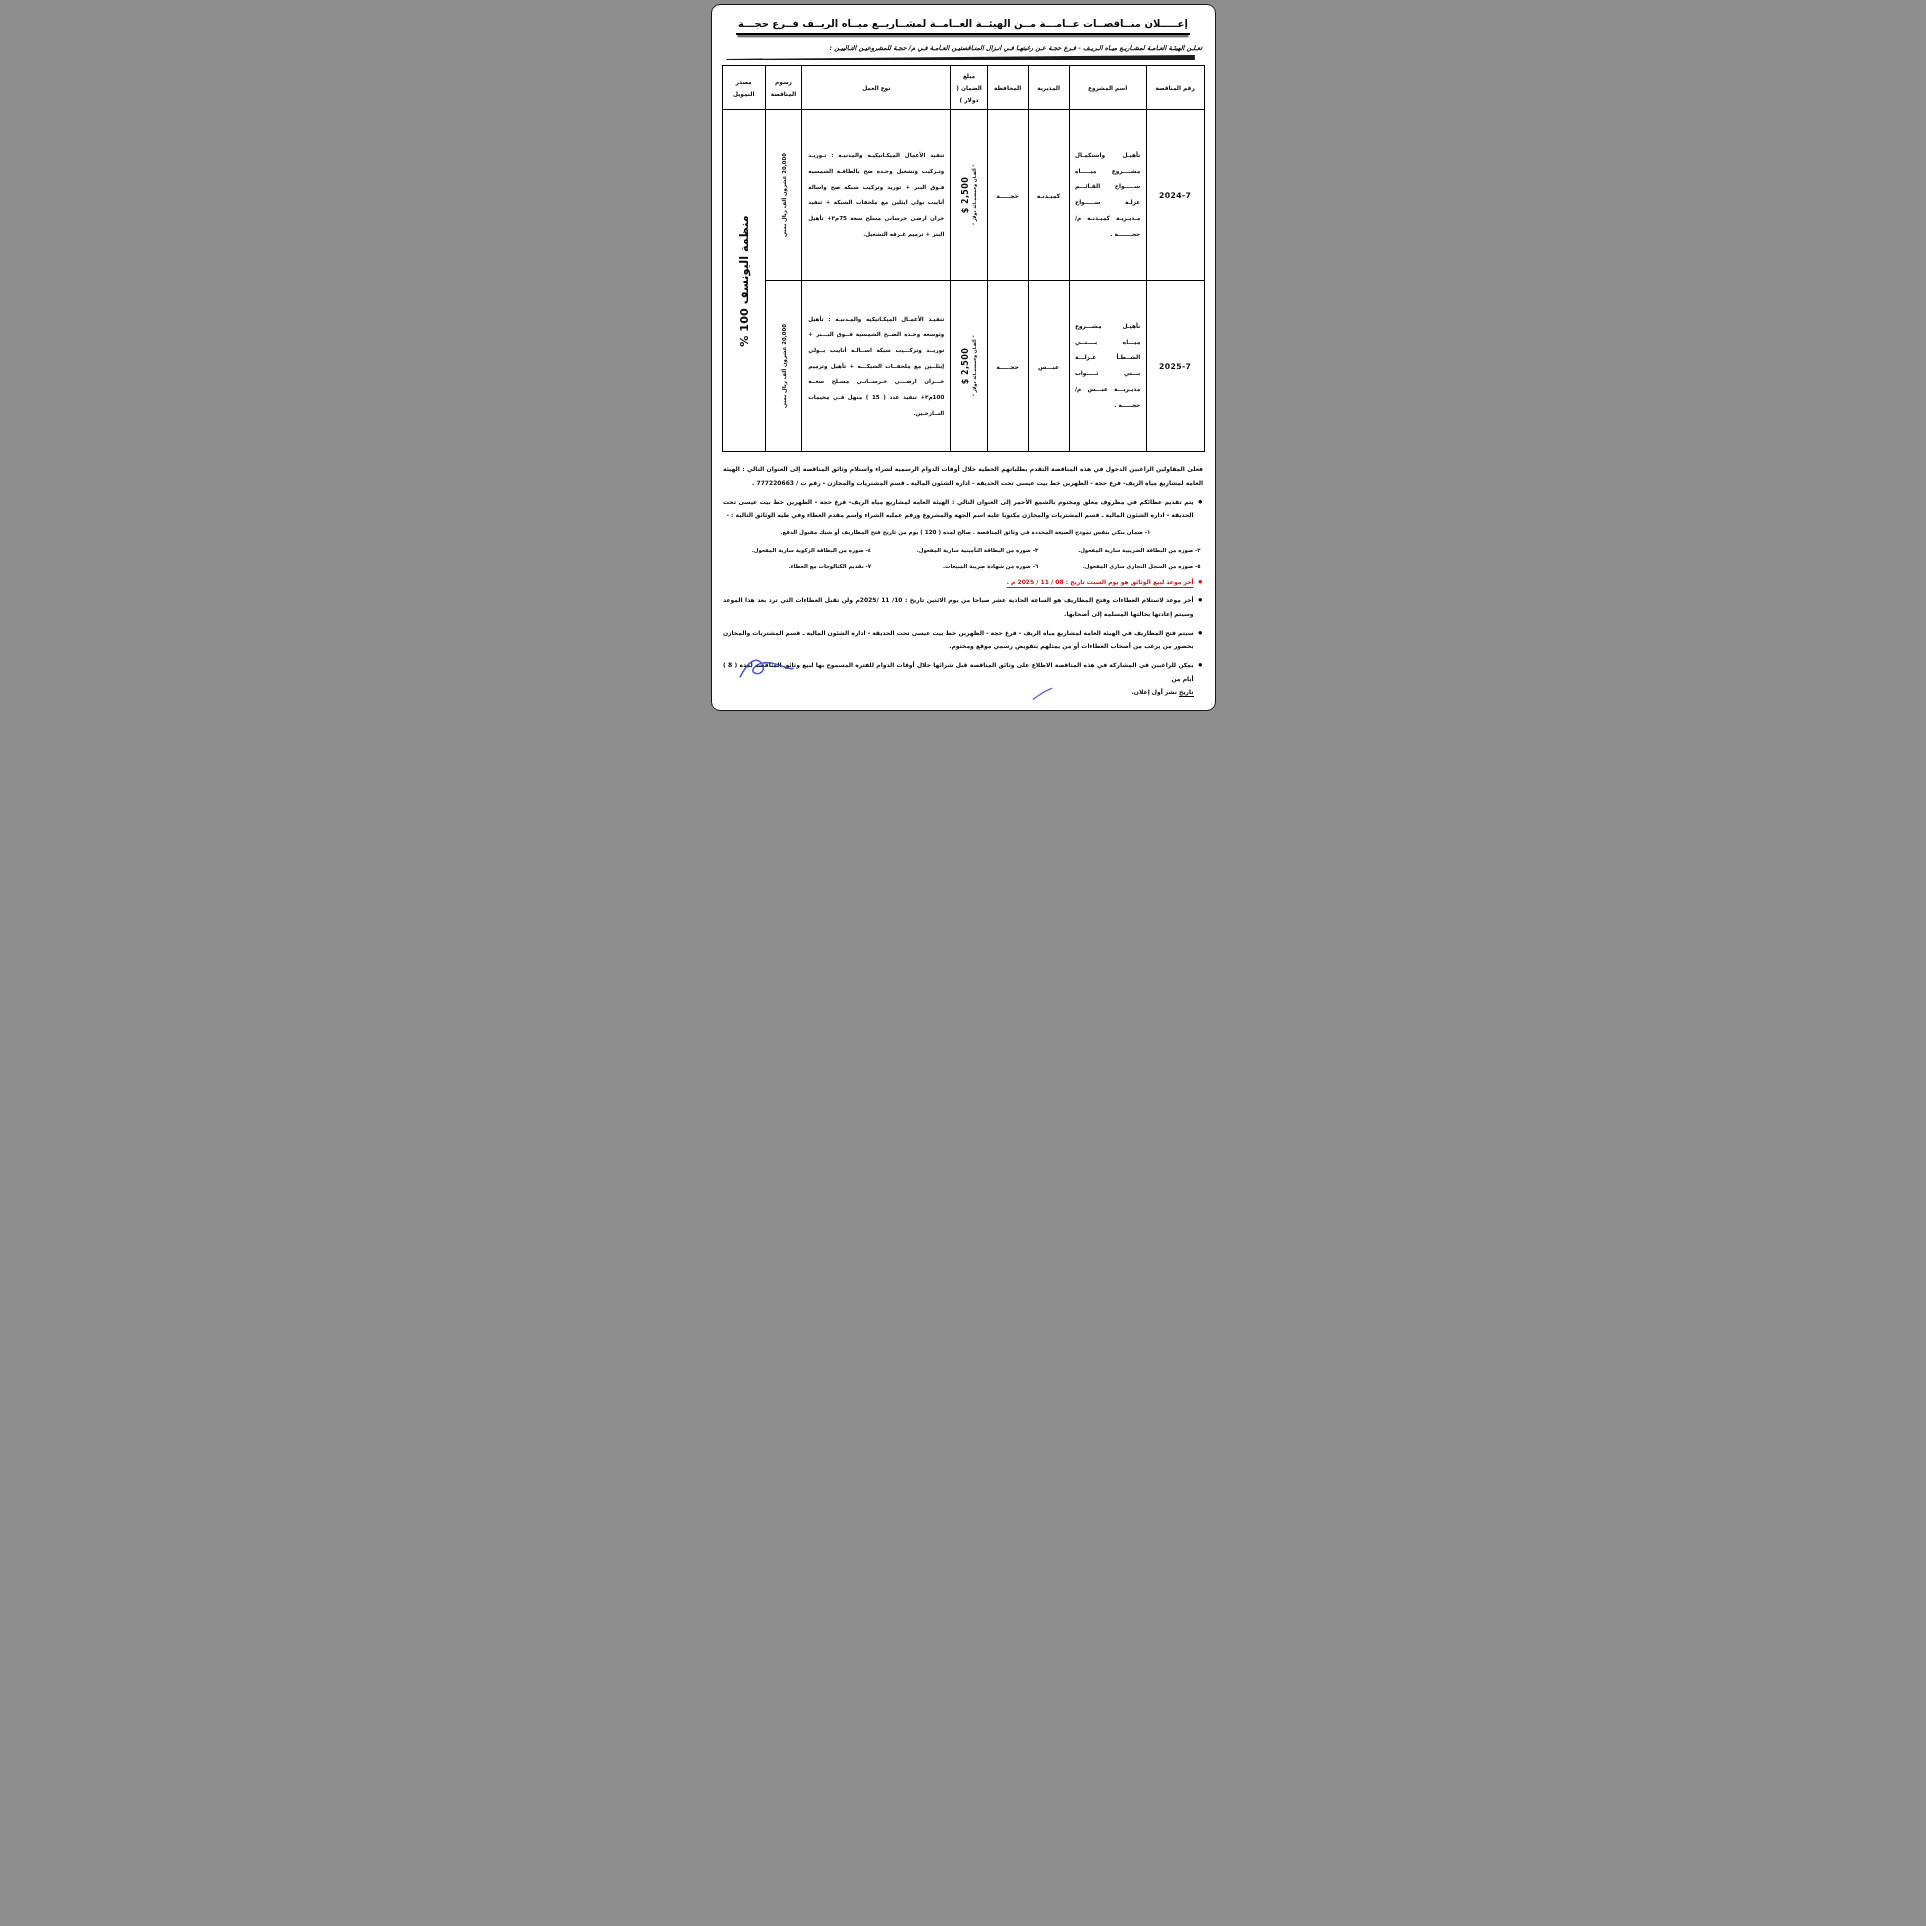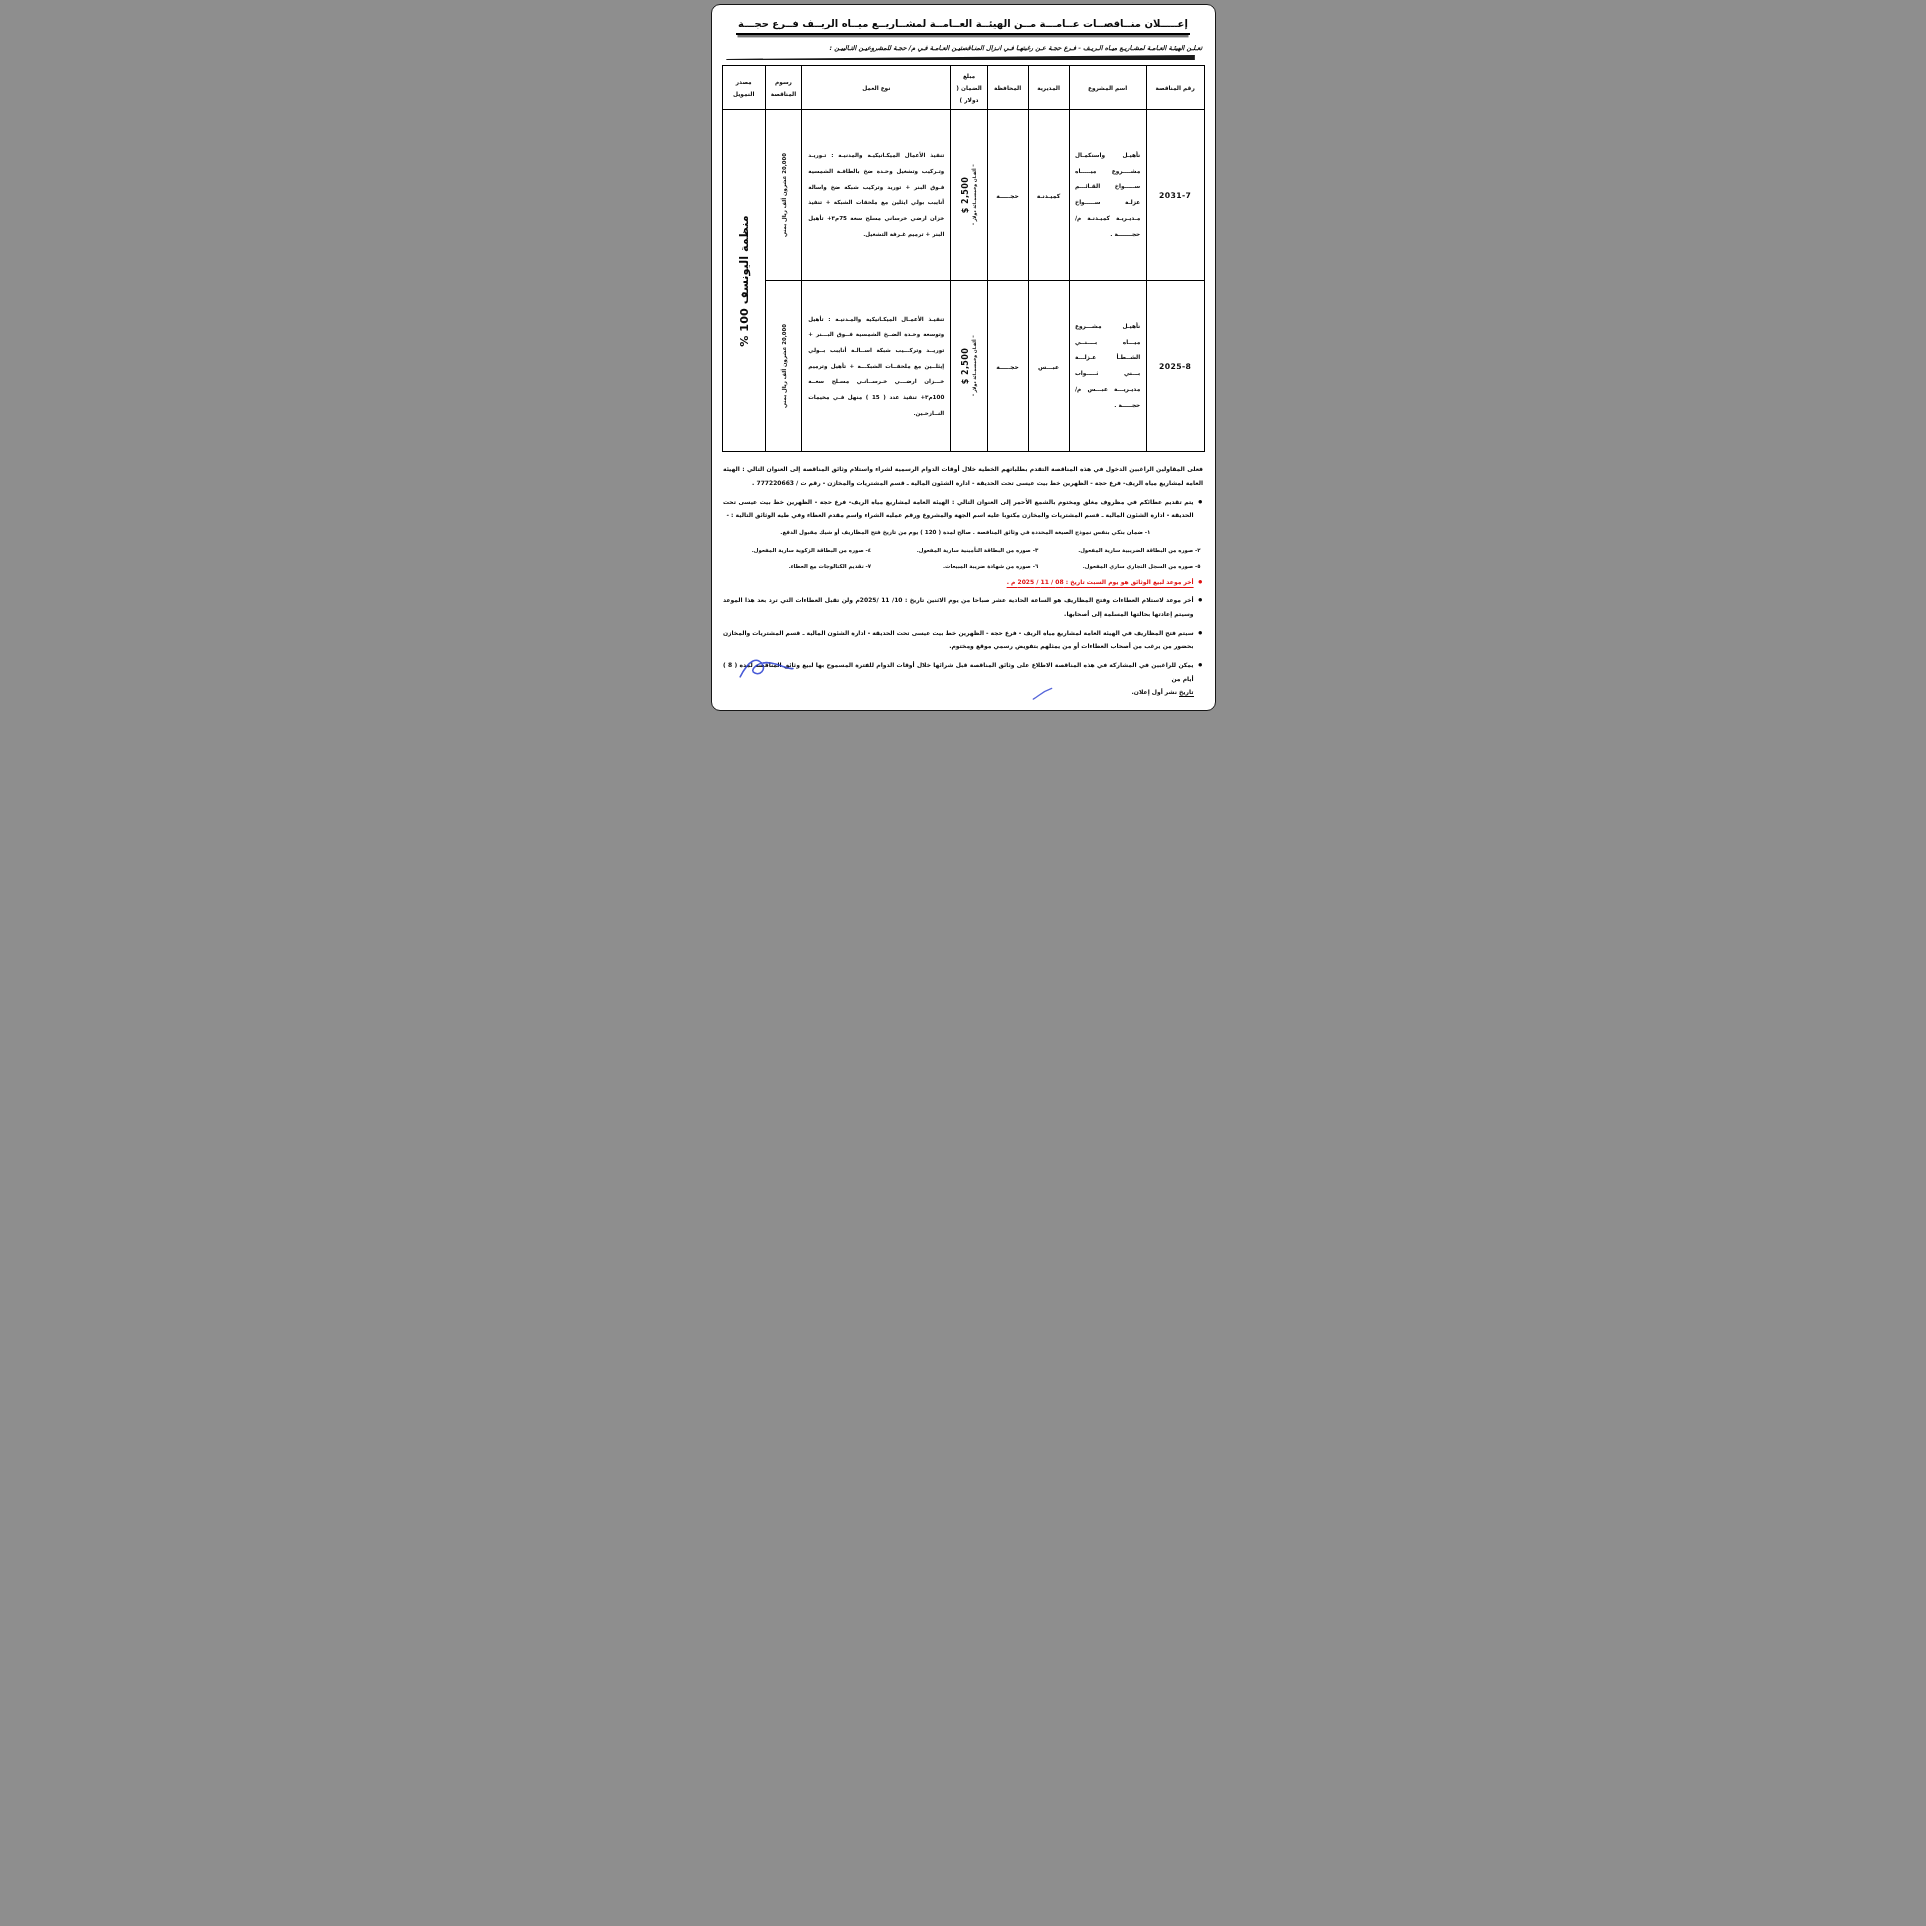--- a/index.html
+++ b/index.html
@@ -196,21 +196,21 @@
         <th>المديرية</th>
         <th>المحافظة</th>
         <th>مبلغ الضمان ( دولار )</th>
         <th>نوع العمل</th>
         <th>رسوم المناقصة</th>
         <th>مصدر التمويل</th>
       </tr>
     </thead>
     <tbody>
       <tr>
-        <td class="cell-tender-no" dir="ltr">2031-7</td>
+        <td class="cell-tender-no" dir="ltr">2024-7</td>
         <td class="cell-project">تأهيـل واستكمـال مشــــروع ميـــــاه ســـــواخ القـائـــم عزلـة ســـــواخ مـديـريـة كميـدنـة م/ حجـــــــة .</td>
         <td class="cell-district">كميـدنـة</td>
         <td class="cell-governorate">حجـــــة</td>
         <td class="cell-guarantee">
           <div class="rotbox">
             <div class="rotinner wrap2">
               <span class="g-amount" dir="ltr">$ 2,500</span>
               <span class="g-words">" ألفـان وخمسمـائة دولار "</span>
             </div>
           </div>
@@ -221,21 +221,21 @@
             <div class="rotinner"><span class="fees-text">20,000 عشرون ألف ريال يمني</span></div>
           </div>
         </td>
         <td class="cell-funding" rowspan="2">
           <div class="rotbox tall">
             <div class="rotinner"><span class="funding-text">منظمة اليونسف 100 %</span></div>
           </div>
         </td>
       </tr>
       <tr>
-        <td class="cell-tender-no" dir="ltr">2025-8</td>
+        <td class="cell-tender-no" dir="ltr">2025-7</td>
         <td class="cell-project">تأهيـل مشـــروع ميـــاه بــــنــي الشــطـأ عـزلـــة بـــني ثـــــواب مديـريـــة عبـــس م/ حجـــــة .</td>
         <td class="cell-district">عبـــس</td>
         <td class="cell-governorate">حجـــــة</td>
         <td class="cell-guarantee">
           <div class="rotbox">
             <div class="rotinner wrap2">
               <span class="g-amount" dir="ltr">$ 2,500</span>
               <span class="g-words">" ألفـان وخمسمـائة دولار "</span>
             </div>
           </div>

